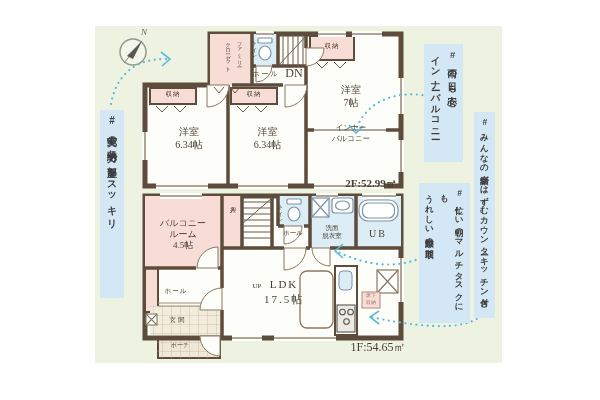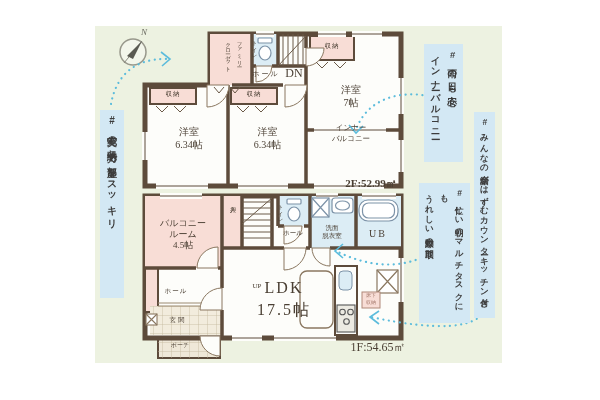--- a/index.html
+++ b/index.html
@@ -227,21 +227,21 @@
   <div class="lbl" style="left:148px;top:218px;width:70px;font-size:9px;line-height:1.2;">バルコニー
 ルーム
 4.5帖</div>
   <div class="vlbl" style="left:228px;top:202px;height:30px;font-size:6px;">押入</div>
   <div class="lbl" style="left:243px;top:234px;width:28px;font-size:7px;margin-top:48px;">UP</div>
   <div class="vlbl" style="left:278px;top:201px;height:28px;font-size:5.5px;">トイレ</div>
   <div class="lbl" style="left:276px;top:229px;width:34px;font-size:6.5px;">ホール</div>
   <div class="lbl" style="left:312px;top:224px;width:40px;font-size:6.5px;line-height:1.25;">洗面
 脱衣室</div>
   <div class="lbl" style="left:360px;top:228px;width:36px;font-size:10px;letter-spacing:2px;">UB</div>
-  <div class="lbl" style="left:240px;top:277px;width:88px;font-size:16px;letter-spacing:2px;line-height:1.35;">LDK
+  <div class="lbl" style="left:240px;top:277px;width:88px;font-size:11px;letter-spacing:2px;line-height:1.35;">LDK
 17.5帖</div>
   <div class="lbl" style="left:362px;top:293px;width:18px;font-size:5px;line-height:1.3;color:#a4776a;">床下
 収納</div>
   <div class="lbl" style="left:158px;top:287px;width:36px;font-size:6.5px;letter-spacing:1px;">ホール</div>
   <div class="lbl" style="left:158px;top:316px;width:40px;font-size:6.5px;letter-spacing:2px;">玄関</div>
   <div class="lbl" style="left:160px;top:342px;width:40px;font-size:6px;">ポーチ</div>
   <div class="lbl" style="left:348px;top:340px;width:60px;font-size:12px;">1F:54.65㎡</div>
 
   <div class="lbl serif-i" style="left:138px;top:27px;width:12px;font-size:9px;color:#6a6a60;">N</div>
 

